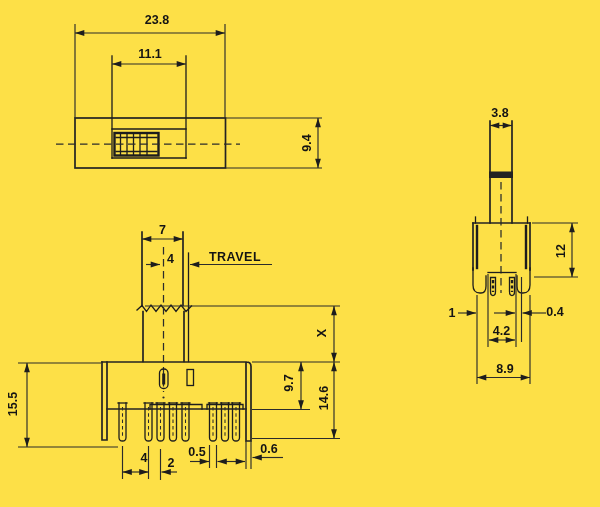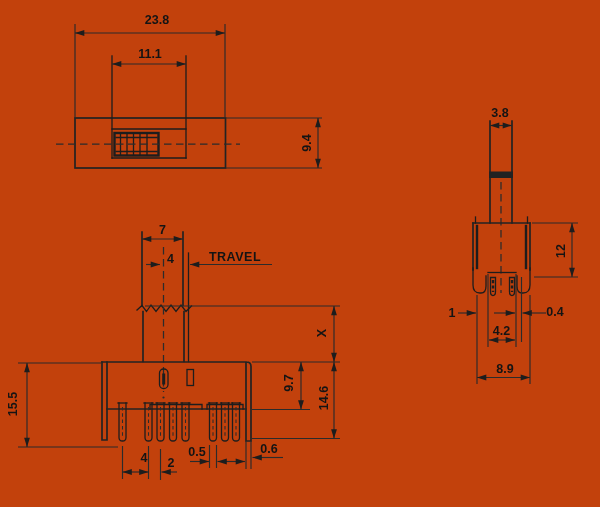--- a/index.html
+++ b/index.html
@@ -1,16 +1,16 @@
 <!DOCTYPE html>
 <html><head>
 <meta charset="utf-8">
 <style>
   html,body{margin:0;padding:0;background:#ffffff;}
-  .stage{position:relative;width:600px;height:507px;background:#c2410c;overflow:hidden;}
+  .stage{position:relative;width:600px;height:507px;background:#fde047;overflow:hidden;}
   svg{display:block}
   .o{stroke:#232323;stroke-width:1.7;fill:none;stroke-linecap:square;stroke-linejoin:miter}
   .ot{stroke:#1d1d1d;stroke-width:2.4;fill:none;stroke-linecap:square}
   .th{stroke:#1d1d1d;stroke-width:1.3;fill:none;stroke-linecap:square}
   .d{stroke:#2b2b2b;stroke-width:1.15;fill:none;stroke-linecap:butt}
   .cl{stroke:#2b2b2b;stroke-width:1.25;fill:none;stroke-dasharray:7.5 4.5}
   .pd{stroke:#2b2b2b;stroke-width:1.05;fill:none;stroke-dasharray:3.5 2.8}
   .t{font-family:"Liberation Sans",sans-serif;font-size:12.5px;font-weight:600;fill:#141414}
   .tt{font-family:"Liberation Sans",sans-serif;font-size:12.5px;font-weight:700;fill:#141414;letter-spacing:.5px}
 </style>

